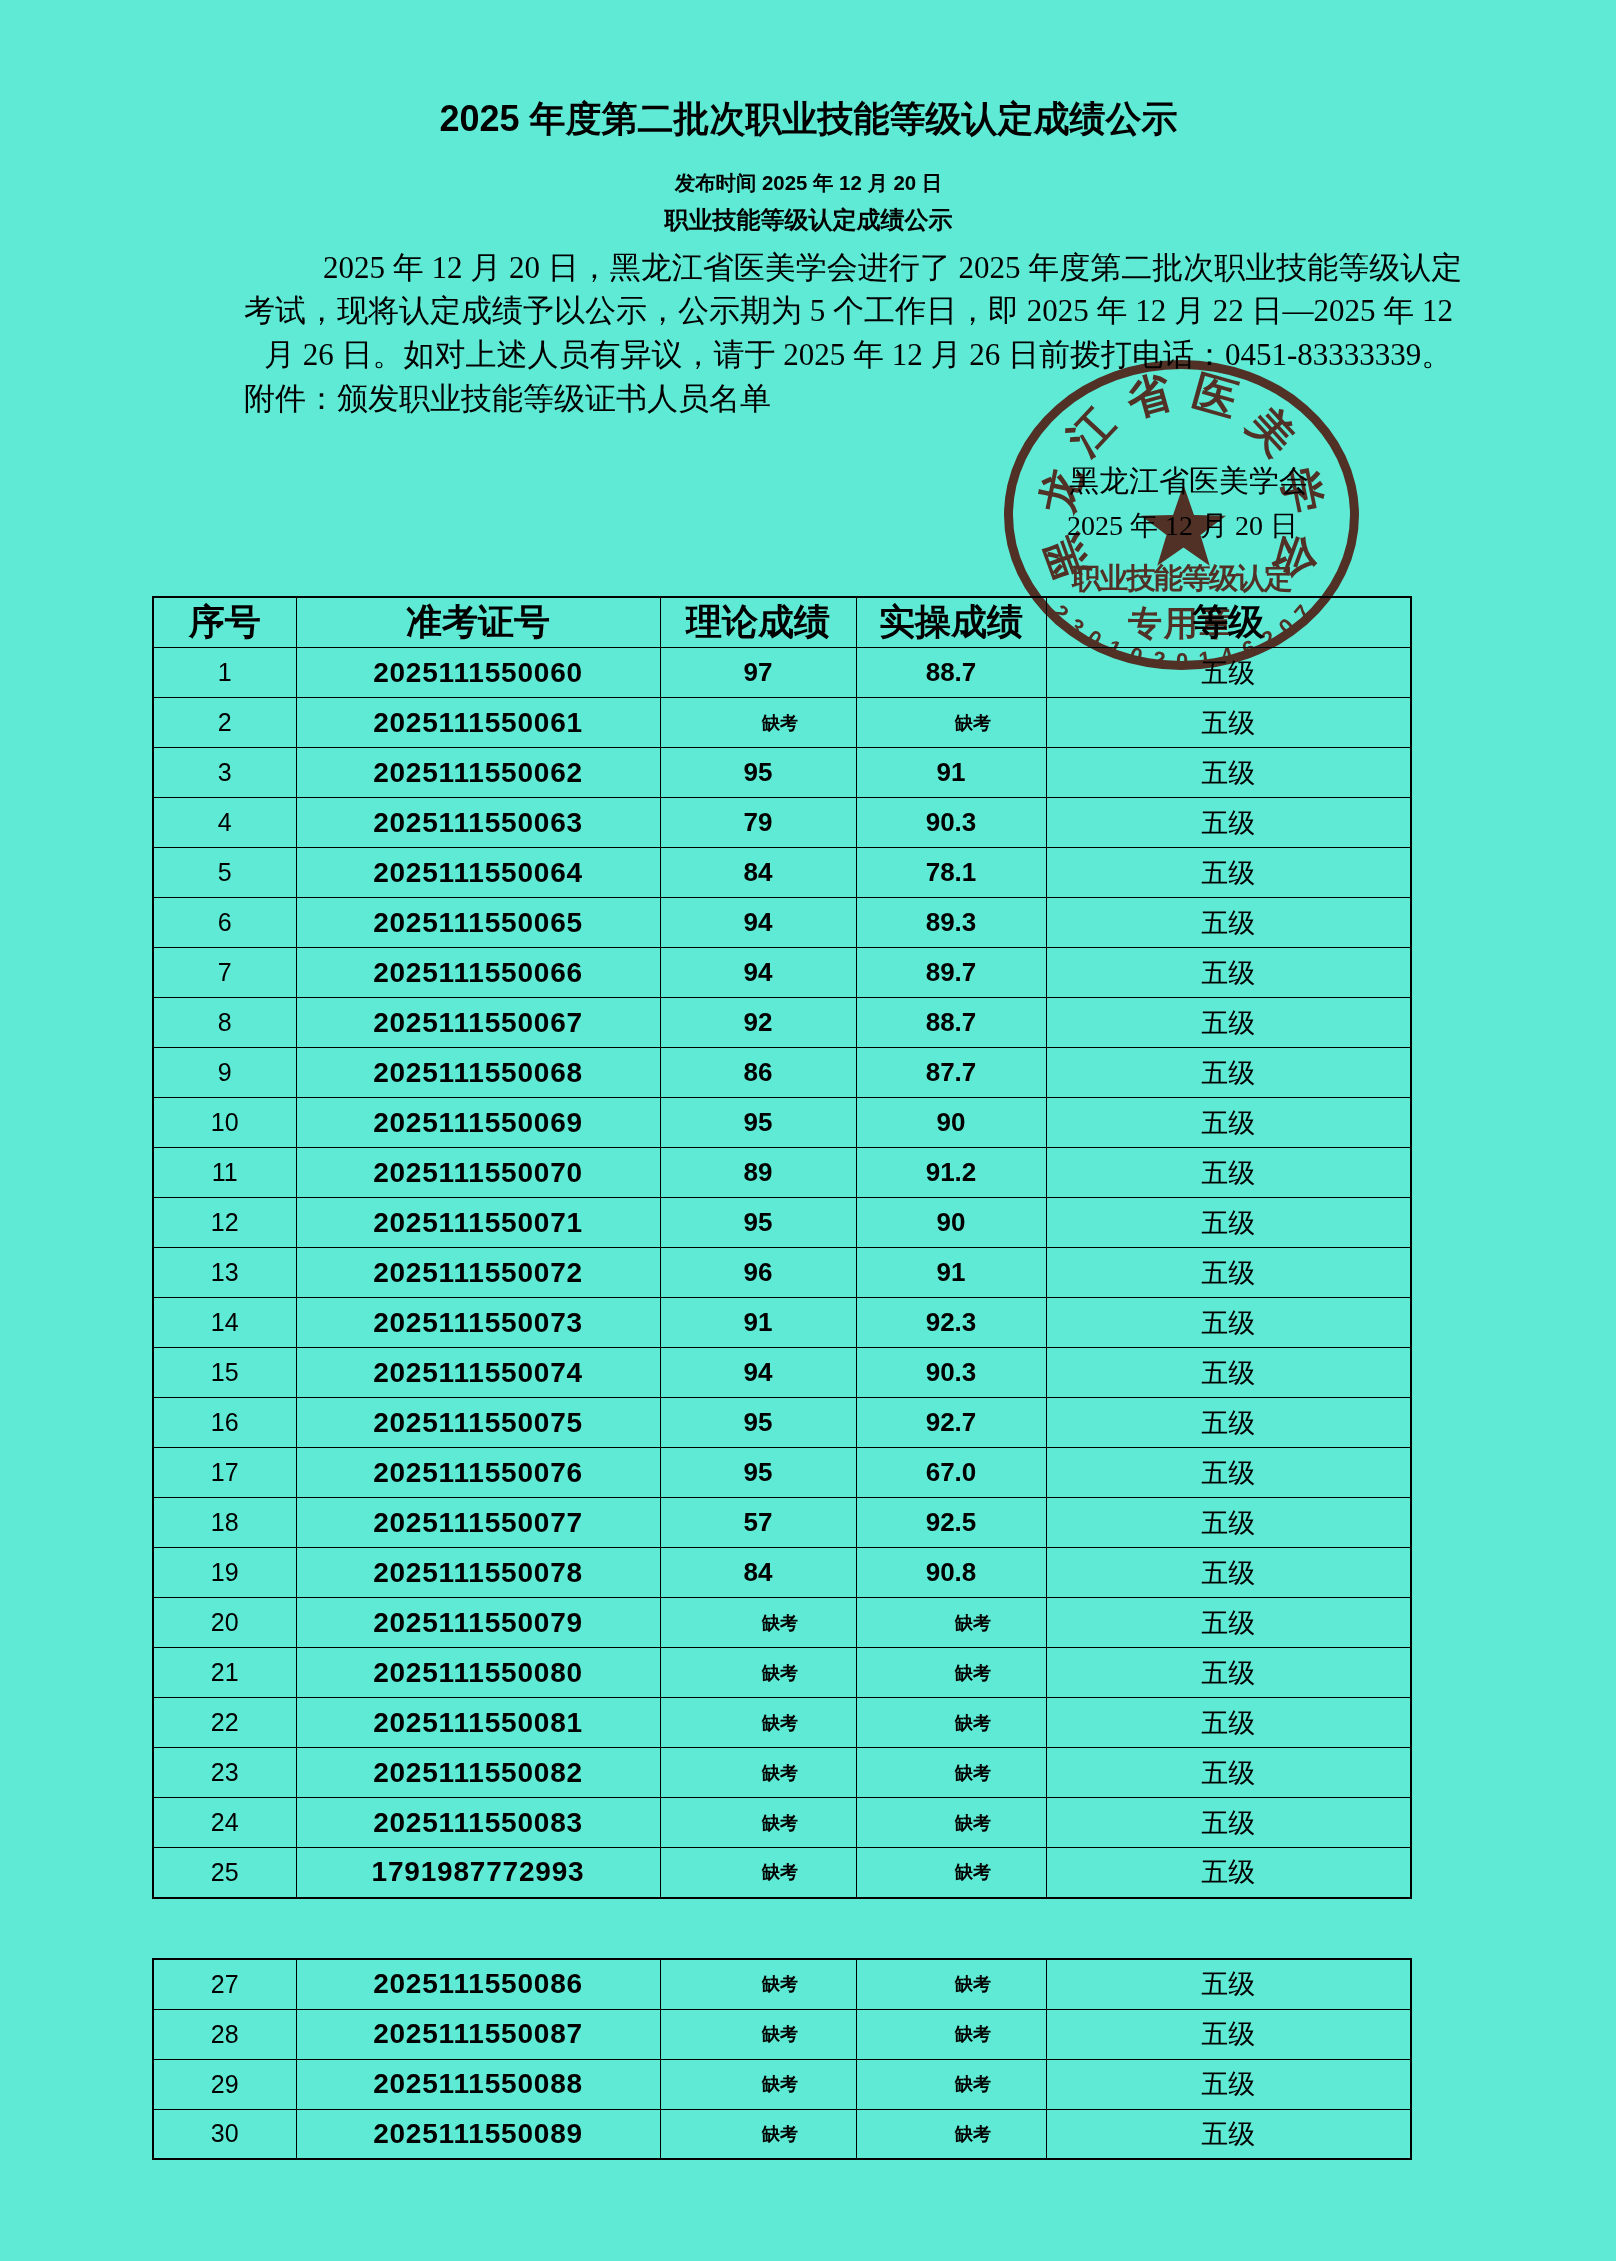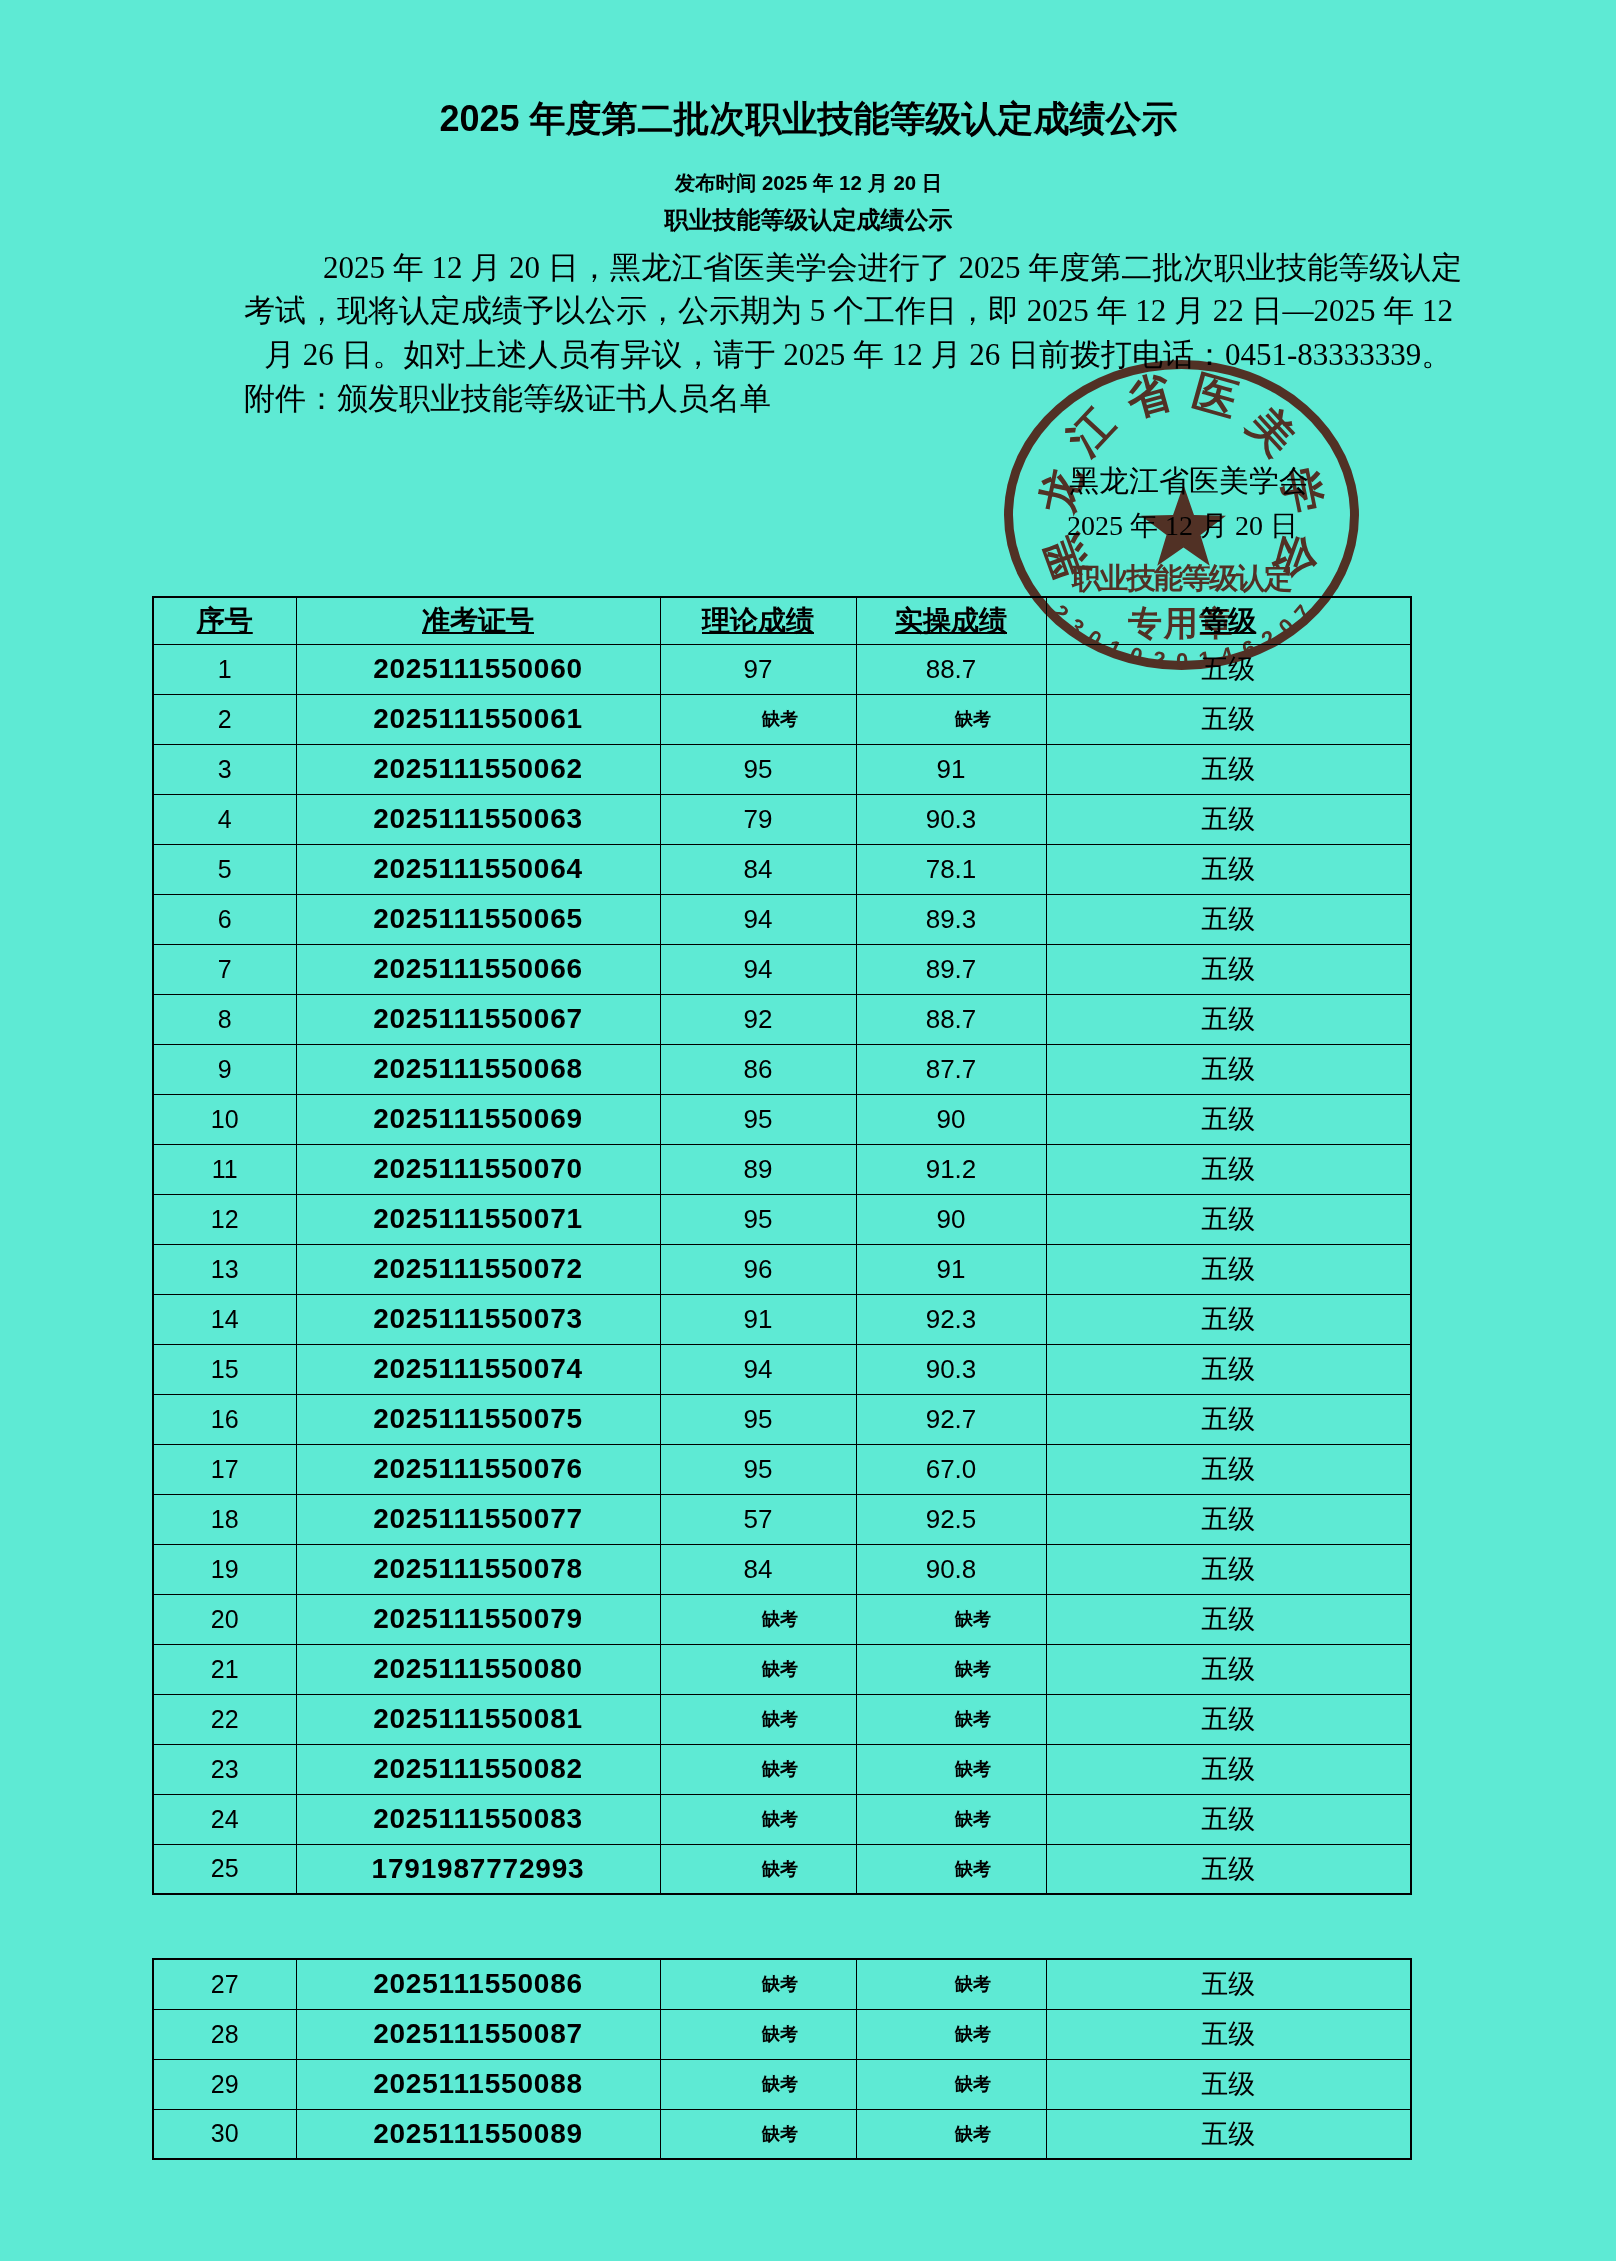--- a/index.html
+++ b/index.html
@@ -14,24 +14,24 @@
   .sig-org{left:1069px;top:461px;font-size:30px;}
   .sig-date{left:1067px;top:507px;font-size:28px;}
   
   table.tbl{position:absolute;left:152px;border-collapse:collapse;table-layout:fixed;
             width:1259px;background:transparent;}
   .tbl-1{top:596px;} .tbl-2{top:1958px;}
   table.tbl{border:2.4px solid #000;}
   table.tbl th,table.tbl td{border:1.6px solid #000;padding:0;text-align:center;vertical-align:middle;overflow:hidden;}
   table.tbl thead tr{height:47px;}
   table.tbl tbody tr{height:50px;}
-  th{font-family:"Liberation Sans",sans-serif;font-weight:700;font-size:28px;text-decoration:underline;}
+  th{font-family:"Liberation Sans",sans-serif;font-weight:700;font-size:36px;}
   td.no{font-family:"Liberation Sans",sans-serif;font-weight:400;font-size:25px;}
   td.id{font-family:"Liberation Sans",sans-serif;font-weight:700;font-size:28px;letter-spacing:0.8px;}
-  td.score{font-family:"Liberation Sans",sans-serif;font-weight:400;font-size:26px;}
+  td.score{font-family:"Liberation Sans",sans-serif;font-weight:700;font-size:26px;}
   td.score.absent{font-family:"Liberation Sans",sans-serif;font-weight:600;font-size:18px;padding-left:44px;}
   td.level{font-family:"Liberation Serif",serif;font-weight:400;font-size:27px;}
   
   .seal{position:absolute;left:1004px;top:360px;width:355px;height:310px;z-index:3;
         mix-blend-mode:multiply;opacity:.93;pointer-events:none;color:var(--seal,#da251c);}
   .seal-ring{position:absolute;inset:0;border:9px solid var(--seal,#da251c);border-radius:50%;}
   .seal-char{position:absolute;font-family:"Liberation Serif",serif;font-weight:700;font-size:44px;line-height:1;}
   .seal-serial-char{position:absolute;font-family:"Liberation Sans",sans-serif;font-weight:700;font-size:22px;line-height:1;}
   .seal-line{position:absolute;left:0;width:100%;text-align:center;font-family:"Liberation Sans",sans-serif;
              font-weight:700;white-space:nowrap;}

